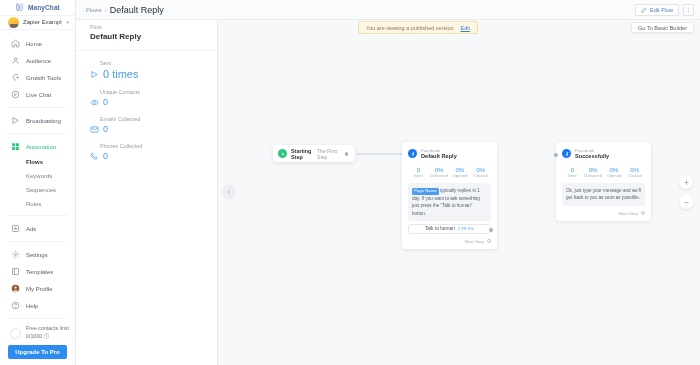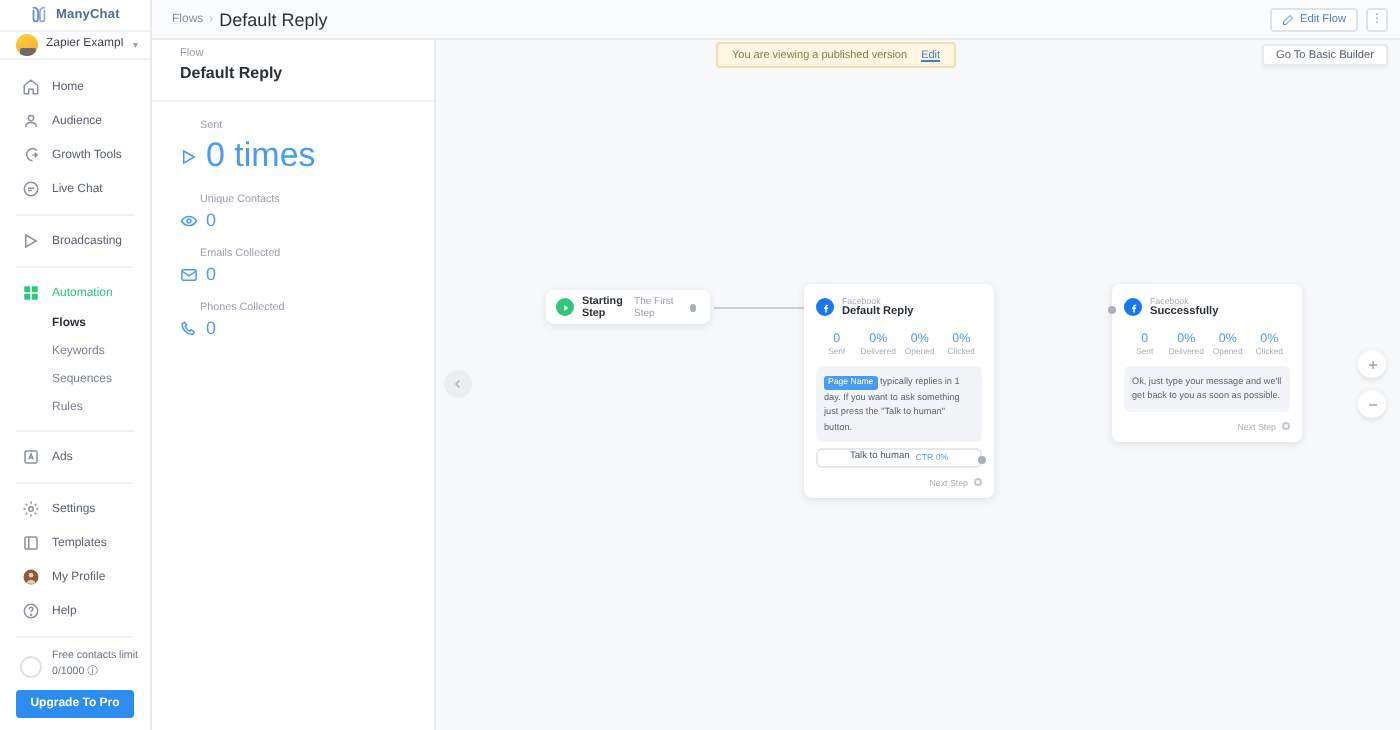--- a/index.html
+++ b/index.html
@@ -85,21 +85,21 @@
     padding: 24px 0 0 0; position: relative; z-index: 4;
   }
   .stats-head { padding: 0 14px 9px; border-bottom: 1px solid #f1f2f4; }
   .stats-kicker { font-size: 5.6px; color: #9aa1ad; margin-bottom: 2px; }
   .stats-title { font-size: 8px; color: #2b3138; font-weight: 700; }
   .metric { padding: 9px 14px 0; }
   .metric-label { font-size: 5.4px; color: #9aa1ad; margin-bottom: 2px; padding-left: 10px; }
   .metric-row { display: flex; align-items: center; gap: 4px; }
   .metric-row .mic { width: 9px; height: 9px; flex: 0 0 9px; color: #4a9cf0; }
   .metric-val { font-size: 9px; color: #4a9cf0; }
-  .metric.big .metric-val { font-size: 17px; }
+  .metric.big .metric-val { font-size: 11px; }
 
   
   .topbar {
     position: absolute; left: 76px; top: 0; right: 0; height: 20px;
     background: #fafbfc; border-bottom: 1px solid #e8eaed;
     display: flex; align-items: center; padding: 0 6px 0 10px; z-index: 6;
   }
   .crumb-link { font-size: 6px; color: #8a929e; cursor: pointer; }
   .crumb-sep { font-size: 6px; color: #b9bfc8; margin: 0 3px; }
   .crumb-cur { font-size: 9px; color: #2b3138; }

